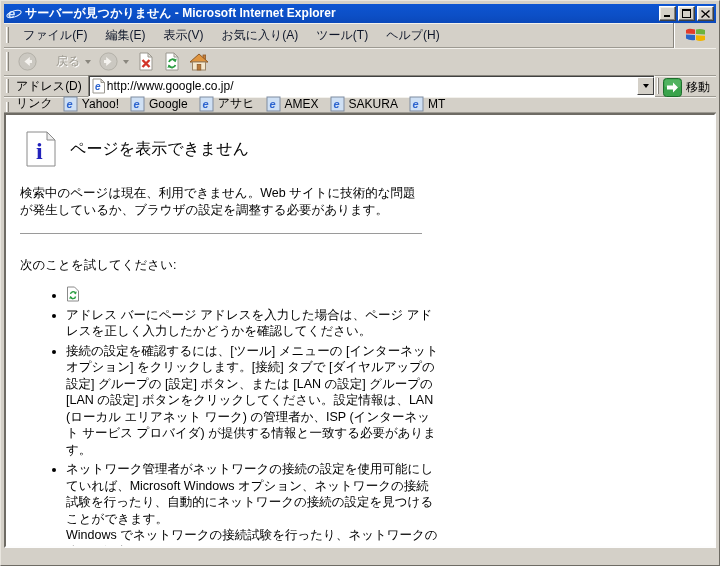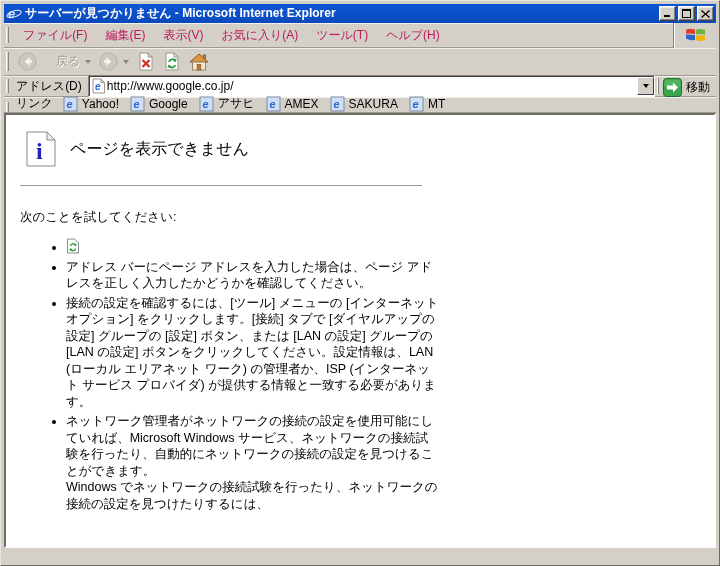--- a/index.html
+++ b/index.html
@@ -21,21 +21,21 @@
   .wbtn svg { display:block; }
 
   
   .bar { background:#d4d0c8; display:flex; align-items:center;
          border-bottom:1px solid #9d9a92; box-shadow:inset 0 1px 0 #f3f1ec; }
   .grip { width:3px; height:70%; border-left:1px solid #fff; border-right:1px solid #87847c;
           margin:0 5px 0 2px; flex:0 0 auto; }
 
   
   .menubar { height:25px; padding-right:0; }
-  .menu-item { padding:3px 9px; color:#be185d; cursor:default; white-space:nowrap; }
+  .menu-item { padding:3px 9px; color:#0f172a; cursor:default; white-space:nowrap; }
   .menu-spacer { flex:1; }
   .winlogo-box { width:42px; height:25px; border-left:1px solid #fff; box-shadow:-1px 0 0 #87847c;
                  display:flex; align-items:center; justify-content:center; background:#d4d0c8; }
 
   
   .toolbar { height:28px; }
   .tbtn { display:flex; align-items:center; gap:19px; padding:20px 3px; border:1px solid transparent; background:none; cursor:default; }
   .tbtn.disabled .tlabel { color:#a09d94; text-shadow:1px 1px 0 #fff; }
   .tlabel { font-size:12px; }
   .drop { width:0; height:0; border-left:3px solid transparent; border-right:3px solid transparent;
@@ -240,20 +240,21 @@
   <div class="content">
     <div class="head-row">
       <svg width="30" height="36" viewBox="0 0 30 36">
         <path d="M1 1 L21 1 L29 9 L29 35 L1 35 Z" fill="#fff" stroke="#8a8a8a"></path>
         <path d="M21 1 L21 9 L29 9 Z" fill="#eee" stroke="#8a8a8a"></path>
         <text x="10" y="28" font-size="24" font-weight="bold" fill="#2222bb" font-family="Liberation Serif, serif">i</text>
       </svg>
       <span class="head-title">ページを表示できません</span>
     </div>
 
+    <p class="intro">検索中のページは現在、利用できません。Web サイトに技術的な問題が発生しているか、ブラウザの設定を調整する必要があります。</p>
 
     <hr class="rule">
 
     <p class="try">次のことを試してください:</p>
 
     <ul class="tips">
       <li>
         <svg class="inline-ico" width="14" height="16" viewBox="0 0 14 16">
           <path d="M1.5 1 L8.5 1 L12.5 5 L12.5 15 L1.5 15 Z" fill="#fff" stroke="#8a8a8a"></path>
           <path d="M4.5 8 A2.8 2.8 0 0 1 9.8 7.3" fill="none" stroke="#2e9e44" stroke-width="1.4"></path>
@@ -262,20 +263,20 @@
           <path d="M3.2 13 L4.2 10 L6.6 11.6 Z" fill="#2e9e44"></path>
         </svg>
       </li>
       <li>
         <span>アドレス バーにページ アドレスを入力した場合は、ページ アドレスを正しく入力したかどうかを確認してください。</span>
       </li>
       <li>
         <span>接続の設定を確認するには、[ツール] メニューの [インターネット オプション] をクリックします。[接続] タブで [ダイヤルアップの設定] グループの [設定] ボタン、または [LAN の設定] グループの [LAN の設定] ボタンをクリックしてください。設定情報は、LAN (ローカル エリアネット ワーク) の管理者か、ISP (インターネット サービス プロバイダ) が提供する情報と一致する必要があります。</span>
       </li>
       <li>
-        <div>ネットワーク管理者がネットワークの接続の設定を使用可能にしていれば、Microsoft Windows サービス、ネットワークの接続試験を行ったり、自動的にネットワークの接続の設定を見つけることができます。</div>
+        <div>ネットワーク管理者がネットワークの接続の設定を使用可能にしていれば、Microsoft Windows オプション、ネットワークの接続試験を行ったり、自動的にネットワークの接続の設定を見つけることができます。</div>
         <div>Windows でネットワークの接続試験を行ったり、ネットワークの接続の設定を見つけたりするには、</div>
 
       </li>
     </ul>
   </div>
 
 </div>
 
 </body></html>

